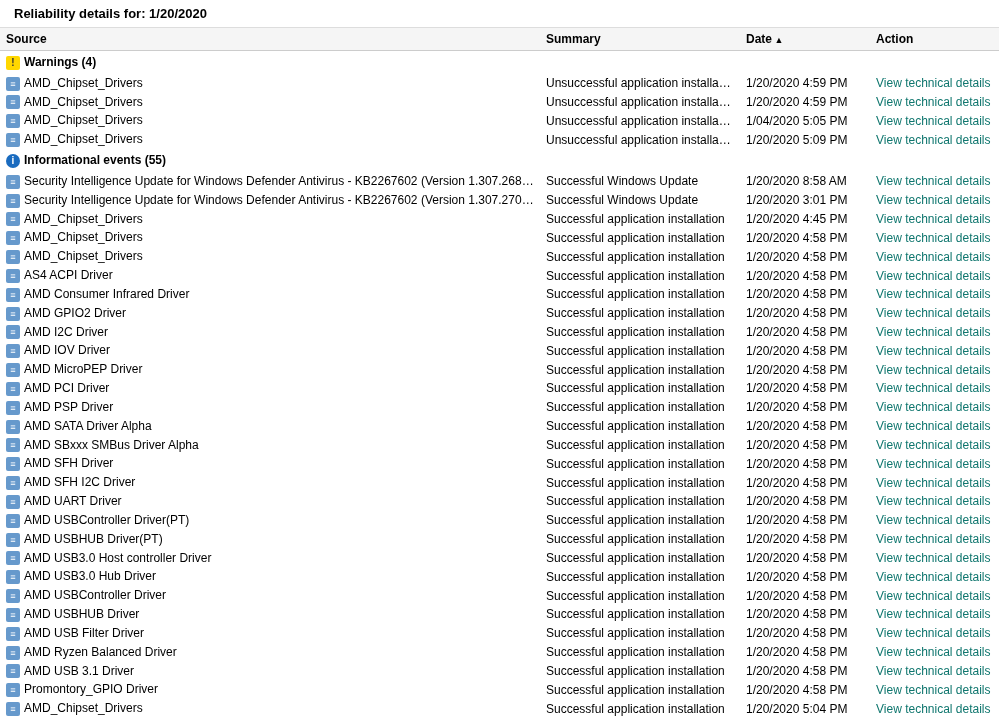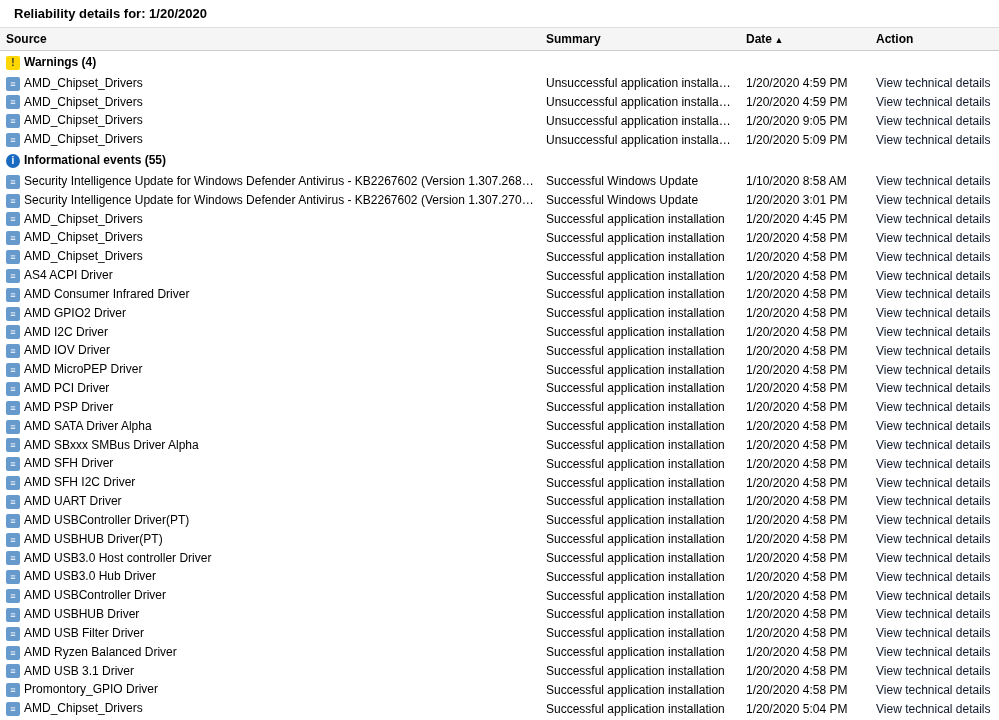--- a/index.html
+++ b/index.html
@@ -107,21 +107,21 @@
       background: #6699cc;
       border-radius: 2px;
       text-align: center;
       line-height: 14px;
       font-size: 9px;
       color: #fff;
       margin-right: 4px;
       vertical-align: middle;
     }
     .link {
-      color: #0f172a;
+      color: #0f766e;
       text-decoration: none;
       cursor: pointer;
     }
     td.col-source { width: 540px; }
     td.col-summary { width: 200px; }
     td.col-date { width: 130px; }
     td.col-action { width: 129px; }
   </style>
 </head>
 <body>
@@ -152,36 +152,36 @@
         </tr>
         <tr>
           <td class="col-source"><span class="row-icon">≡</span>AMD_Chipset_Drivers</td>
           <td class="col-summary">Unsuccessful application installation</td>
           <td class="col-date">1/20/2020 4:59 PM</td>
           <td class="col-action"><a class="link" href="#">View technical details</a></td>
         </tr>
         <tr>
           <td class="col-source"><span class="row-icon">≡</span>AMD_Chipset_Drivers</td>
           <td class="col-summary">Unsuccessful application installation</td>
-          <td class="col-date">1/20/2020 9:05 PM</td>
+          <td class="col-date">1/04/2020 5:05 PM</td>
           <td class="col-action"><a class="link" href="#">View technical details</a></td>
         </tr>
         <tr>
           <td class="col-source"><span class="row-icon">≡</span>AMD_Chipset_Drivers</td>
           <td class="col-summary">Unsuccessful application installation</td>
           <td class="col-date">1/20/2020 5:09 PM</td>
           <td class="col-action"><a class="link" href="#">View technical details</a></td>
         </tr>
         <tr class="section-header info">
           <td colspan="4"><span class="info-icon">i</span>Informational events (55)</td>
         </tr>
         <tr>
           <td class="col-source"><span class="row-icon">≡</span>Security Intelligence Update for Windows Defender Antivirus - KB2267602 (Version 1.307.2684.0)</td>
           <td class="col-summary">Successful Windows Update</td>
-          <td class="col-date">1/10/2020 8:58 AM</td>
+          <td class="col-date">1/20/2020 8:58 AM</td>
           <td class="col-action"><a class="link" href="#">View technical details</a></td>
         </tr>
         <tr>
           <td class="col-source"><span class="row-icon">≡</span>Security Intelligence Update for Windows Defender Antivirus - KB2267602 (Version 1.307.2707.0)</td>
           <td class="col-summary">Successful Windows Update</td>
           <td class="col-date">1/20/2020 3:01 PM</td>
           <td class="col-action"><a class="link" href="#">View technical details</a></td>
         </tr>
         <tr>
           <td class="col-source"><span class="row-icon">≡</span>AMD_Chipset_Drivers</td>

